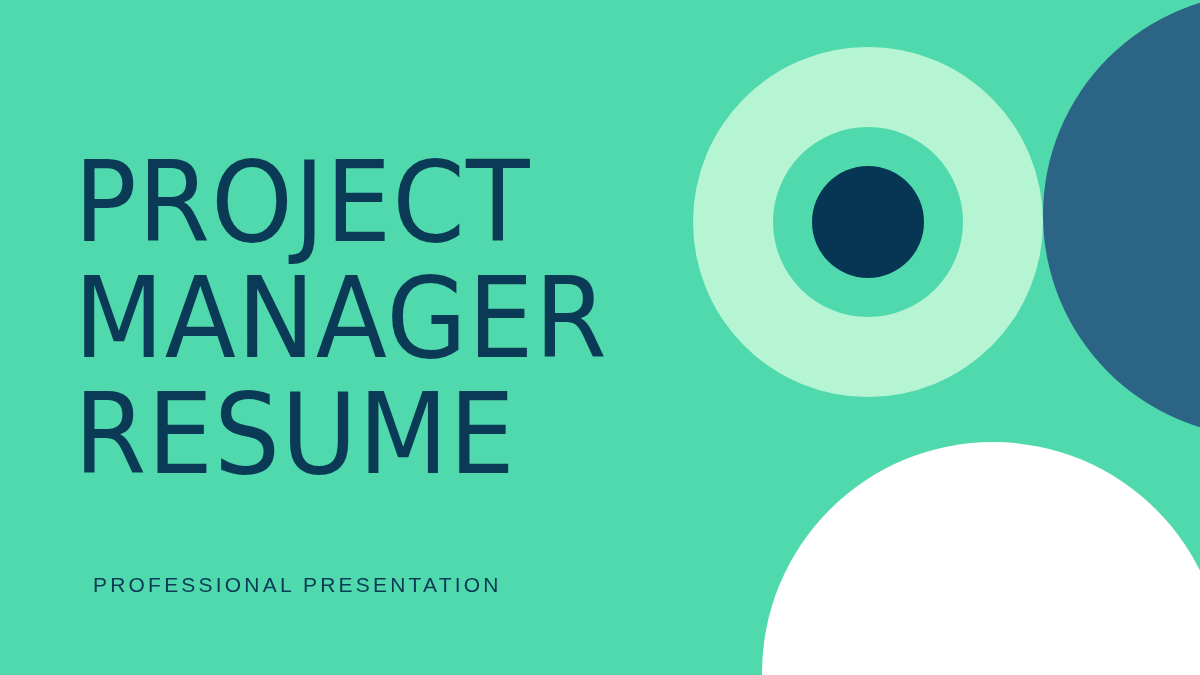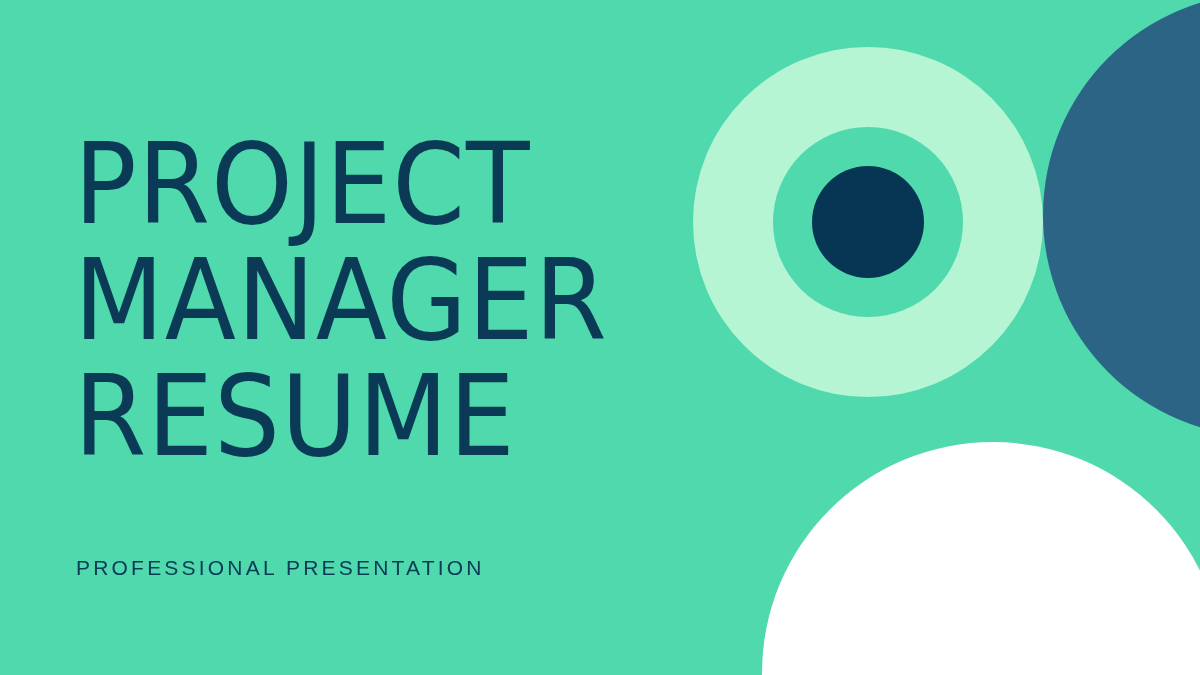--- a/index.html
+++ b/index.html
@@ -65,21 +65,21 @@
     top: 166px;
     width: 112px;
     height: 112px;
     background: #073655;
   }
 
   
   #text-block {
     position: absolute;
     left: 74px;
-    top: 126px;
+    top: 144px;
     z-index: 5;
   }
 
   #page-title {
     margin: 0;
     color: #0B3A56;
     font-family: "DejaVu Sans", sans-serif;
     font-size: 112px;
     line-height: 116px;
     font-weight: 400;
@@ -92,21 +92,21 @@
   }
 
   #page-title .title-line {
     display: block;
   }
 
   #subtitle {
     position: absolute;
     left: 76px;
     top: 556px;
-    margin: 0;
+    margin: 17px;
     z-index: 5;
     color: #0B3A56;
     font-family: "Liberation Sans", sans-serif;
     font-size: 21px;
     font-weight: 400;
     letter-spacing: 3.2px;
     text-transform: uppercase;
     white-space: nowrap;
   }
 </style>

